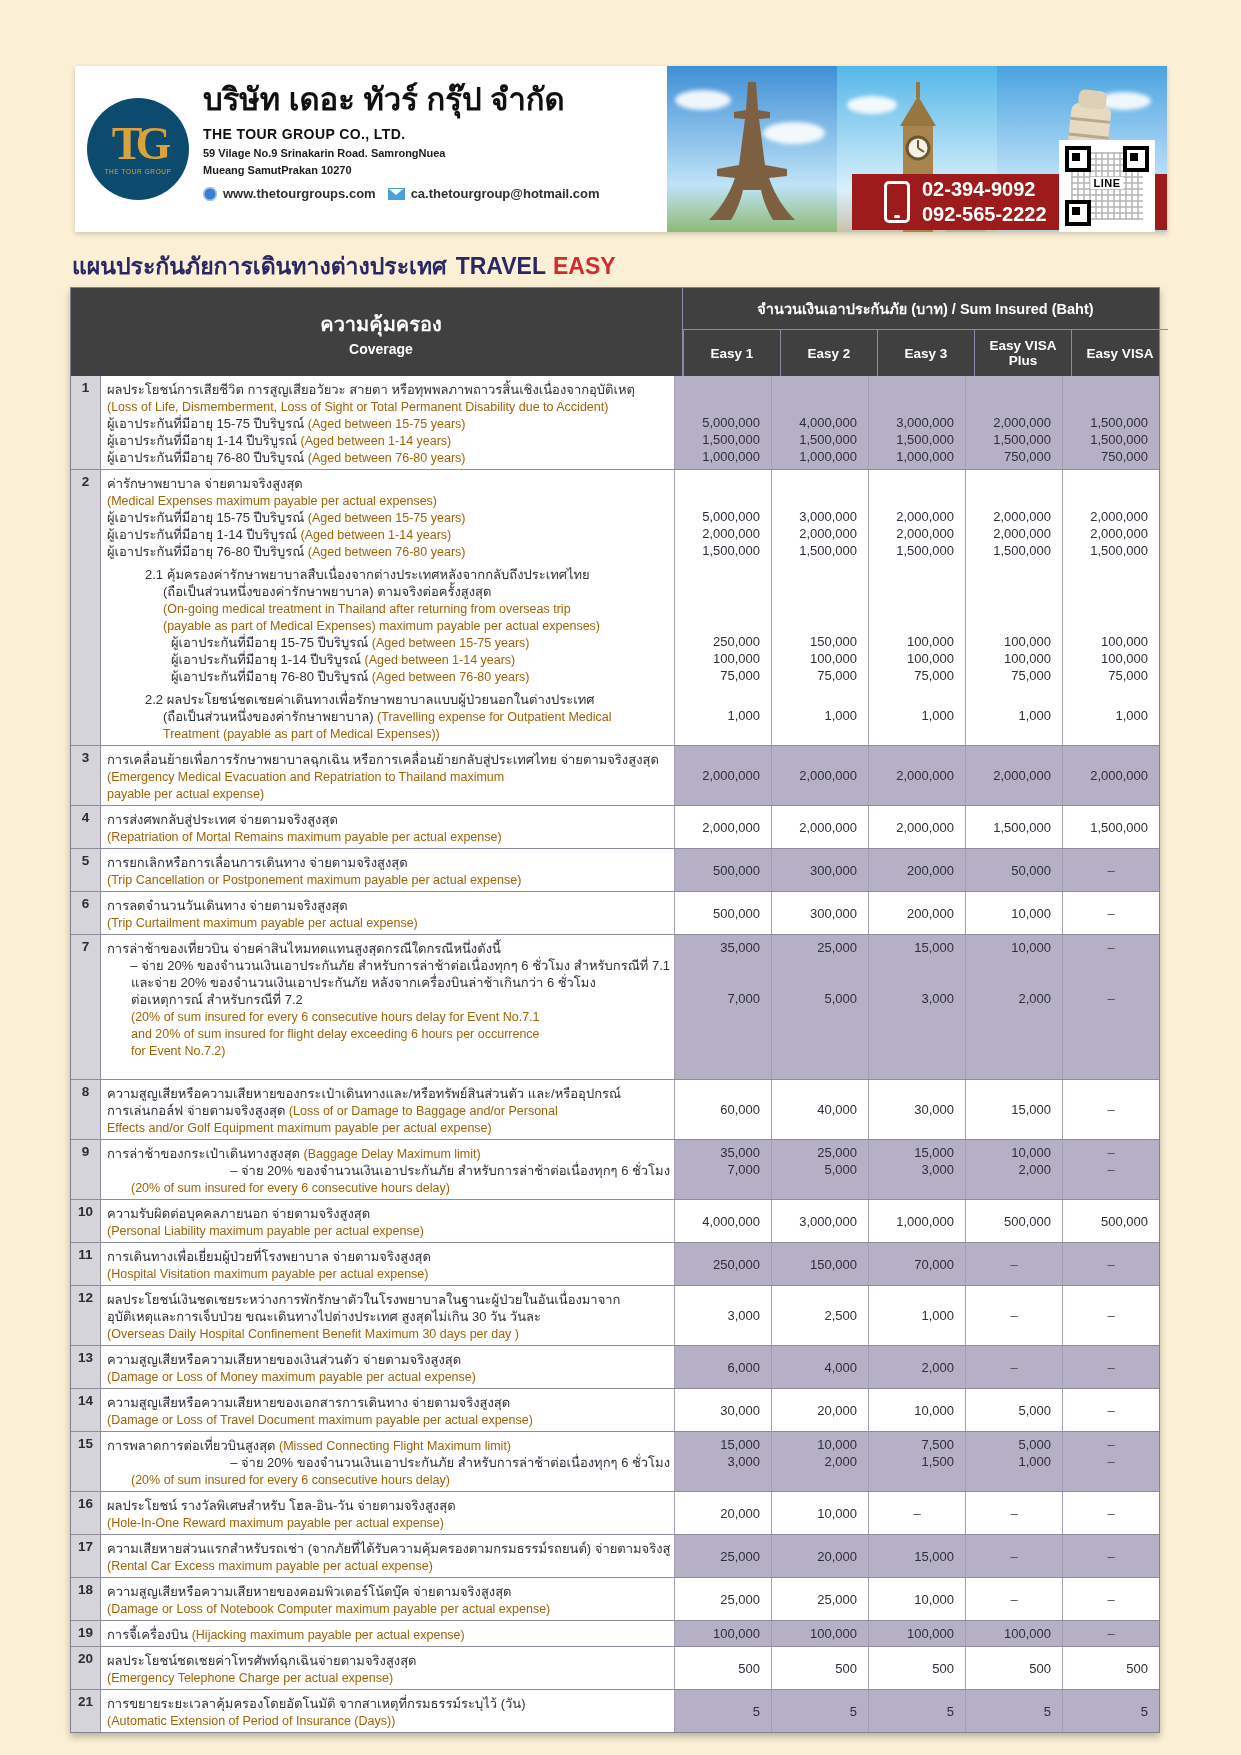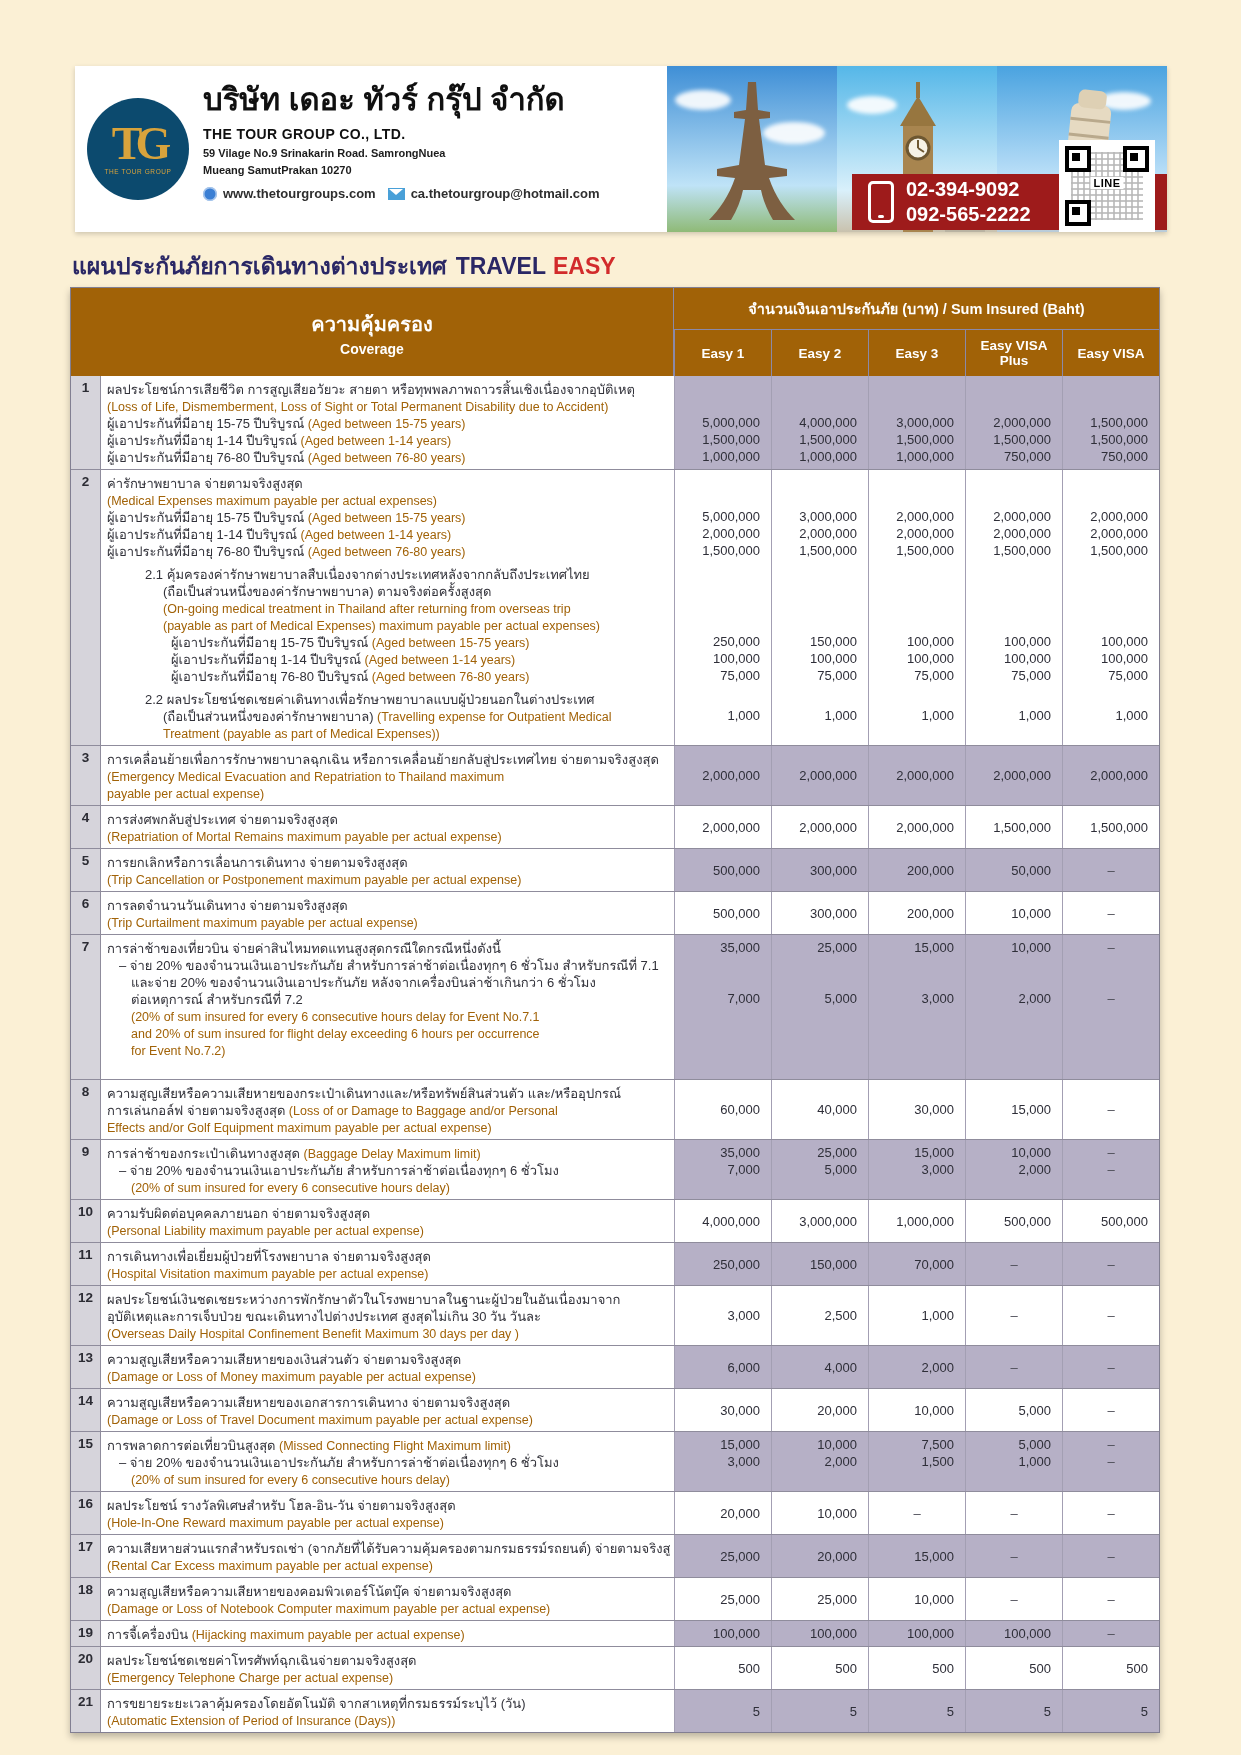--- a/index.html
+++ b/index.html
@@ -26,21 +26,21 @@
          border-right:7.5px solid transparent;border-top:6px solid #fff;}
   
   .collage{width:500px;flex:none;position:relative;overflow:hidden;}
   .photo{position:absolute;top:0;height:166px;}
   .ph1{left:0;width:170px;background:linear-gradient(#3f8fd6,#bfe3f7 72%,#8fba77);}
   .ph2{left:170px;width:160px;background:linear-gradient(#55b7e8,#d9f0fb 75%,#c9c2ae);}
   .ph3{left:330px;width:170px;background:linear-gradient(#4aa3e0,#cfeafc 78%,#b9cbd8);}
   .photo svg{position:absolute;left:0;bottom:0;}
   .cloud{position:absolute;background:#fff;border-radius:50%;filter:blur(2px);opacity:.9;}
   .banner{position:absolute;left:185px;right:0;bottom:2px;height:56px;background:#9e1b1b;
-        display:flex;align-items:center;gap:12px;padding-left:16px;}
+        display:flex;align-items:center;gap:12px;padding-left:32px;}
   .phone-icon{width:20px;height:36px;border:3px solid #fff;border-radius:5px;position:relative;flex:none;}
   .phone-icon:after{content:"";position:absolute;left:50%;bottom:2px;width:6px;height:3px;
         transform:translateX(-50%);background:#fff;border-radius:2px;}
   .phones{color:#fff;font-weight:bold;font-size:20px;line-height:25px;white-space:nowrap;}
   .qr{position:absolute;right:12px;bottom:0;width:96px;height:92px;background:#fff;
         display:flex;align-items:center;justify-content:center;}
   .qr-inner{width:84px;height:80px;position:relative;}
   .qr-noise{position:absolute;inset:6px;background-image:
         repeating-linear-gradient(0deg,rgba(0,0,0,.8) 0 2px,transparent 2px 6px),
         repeating-linear-gradient(90deg,rgba(0,0,0,.8) 0 2px,transparent 2px 6px);
@@ -51,21 +51,21 @@
   .qr-line{position:absolute;left:50%;top:46%;transform:translate(-50%,-50%);background:#fff;
         padding:0 3px;font-weight:bold;font-size:11px;color:#000;letter-spacing:.5px;}
   
   .title{position:absolute;left:72px;top:248px;font-size:23px;font-weight:bold;color:#2a2765;white-space:nowrap;}
   .title .easy{color:#d22b2b;margin-left:7px;}
   .title .travel{margin-left:9px;}
   
   .table{position:absolute;left:70px;top:287px;width:1088px;background:#fff;
         border:1px solid #827f92;box-shadow:0 4px 7px rgba(0,0,0,.25);}
   .thead{display:grid;grid-template-columns:603px repeat(5,97px);grid-template-rows:42px 46px;
-        background:#a16207;color:#fff;}
+        background:#404040;color:#fff;padding-left:9px;}
   .h-cov{grid-row:1/3;display:flex;flex-direction:column;align-items:center;justify-content:center;
         border-right:1px solid #8b89a8;}
   .h-cov-th{font-size:20px;font-weight:bold;}
   .h-cov-en{font-size:14px;font-weight:bold;margin-top:1px;}
   .h-sum{grid-column:2/7;display:flex;align-items:center;justify-content:center;
         font-size:14.5px;font-weight:bold;border-bottom:1px solid #8b89a8;}
   .plancell{display:flex;align-items:center;justify-content:center;text-align:center;
         font-size:13.5px;font-weight:bold;border-left:1px solid #8b89a8;line-height:15px;padding:2px;}
   .plancell:first-of-type{border-left:none;}
   .trow{display:grid;grid-template-columns:30px 573px repeat(5,97px);background:#fff;
@@ -78,21 +78,21 @@
         display:flex;flex-direction:column;overflow:hidden;}
   .shade .vcell{background:#b6b0c6;}
   .vcenter{justify-content:center;}
   .dline{height:17px;line-height:17px;white-space:nowrap;overflow:hidden;}
   .vline{height:17px;line-height:17px;font-size:13px;color:#2e2e38;text-align:right;
         padding-right:11px;white-space:nowrap;}
   .vline.dash{text-align:center;padding-right:0;color:#4a4a55;}
   .gapline{height:6px;}
   .t{font-size:13px;color:#313139;}
   .e{font-size:12.5px;color:#a16207;}
-  .ind1{padding-left:12px;} .ind2{padding-left:24px;} .ind3{padding-left:38px;}
+  .ind1{padding-left:12px;text-align:right;} .ind2{padding-left:24px;} .ind3{padding-left:38px;}
   .ind4{padding-left:56px;} .ind5{padding-left:64px;}
 </style>
 </head>
 <body>
 
 <div class="page">
 
   <div class="card">
     <div class="logo">
       <div class="logo-circle">

